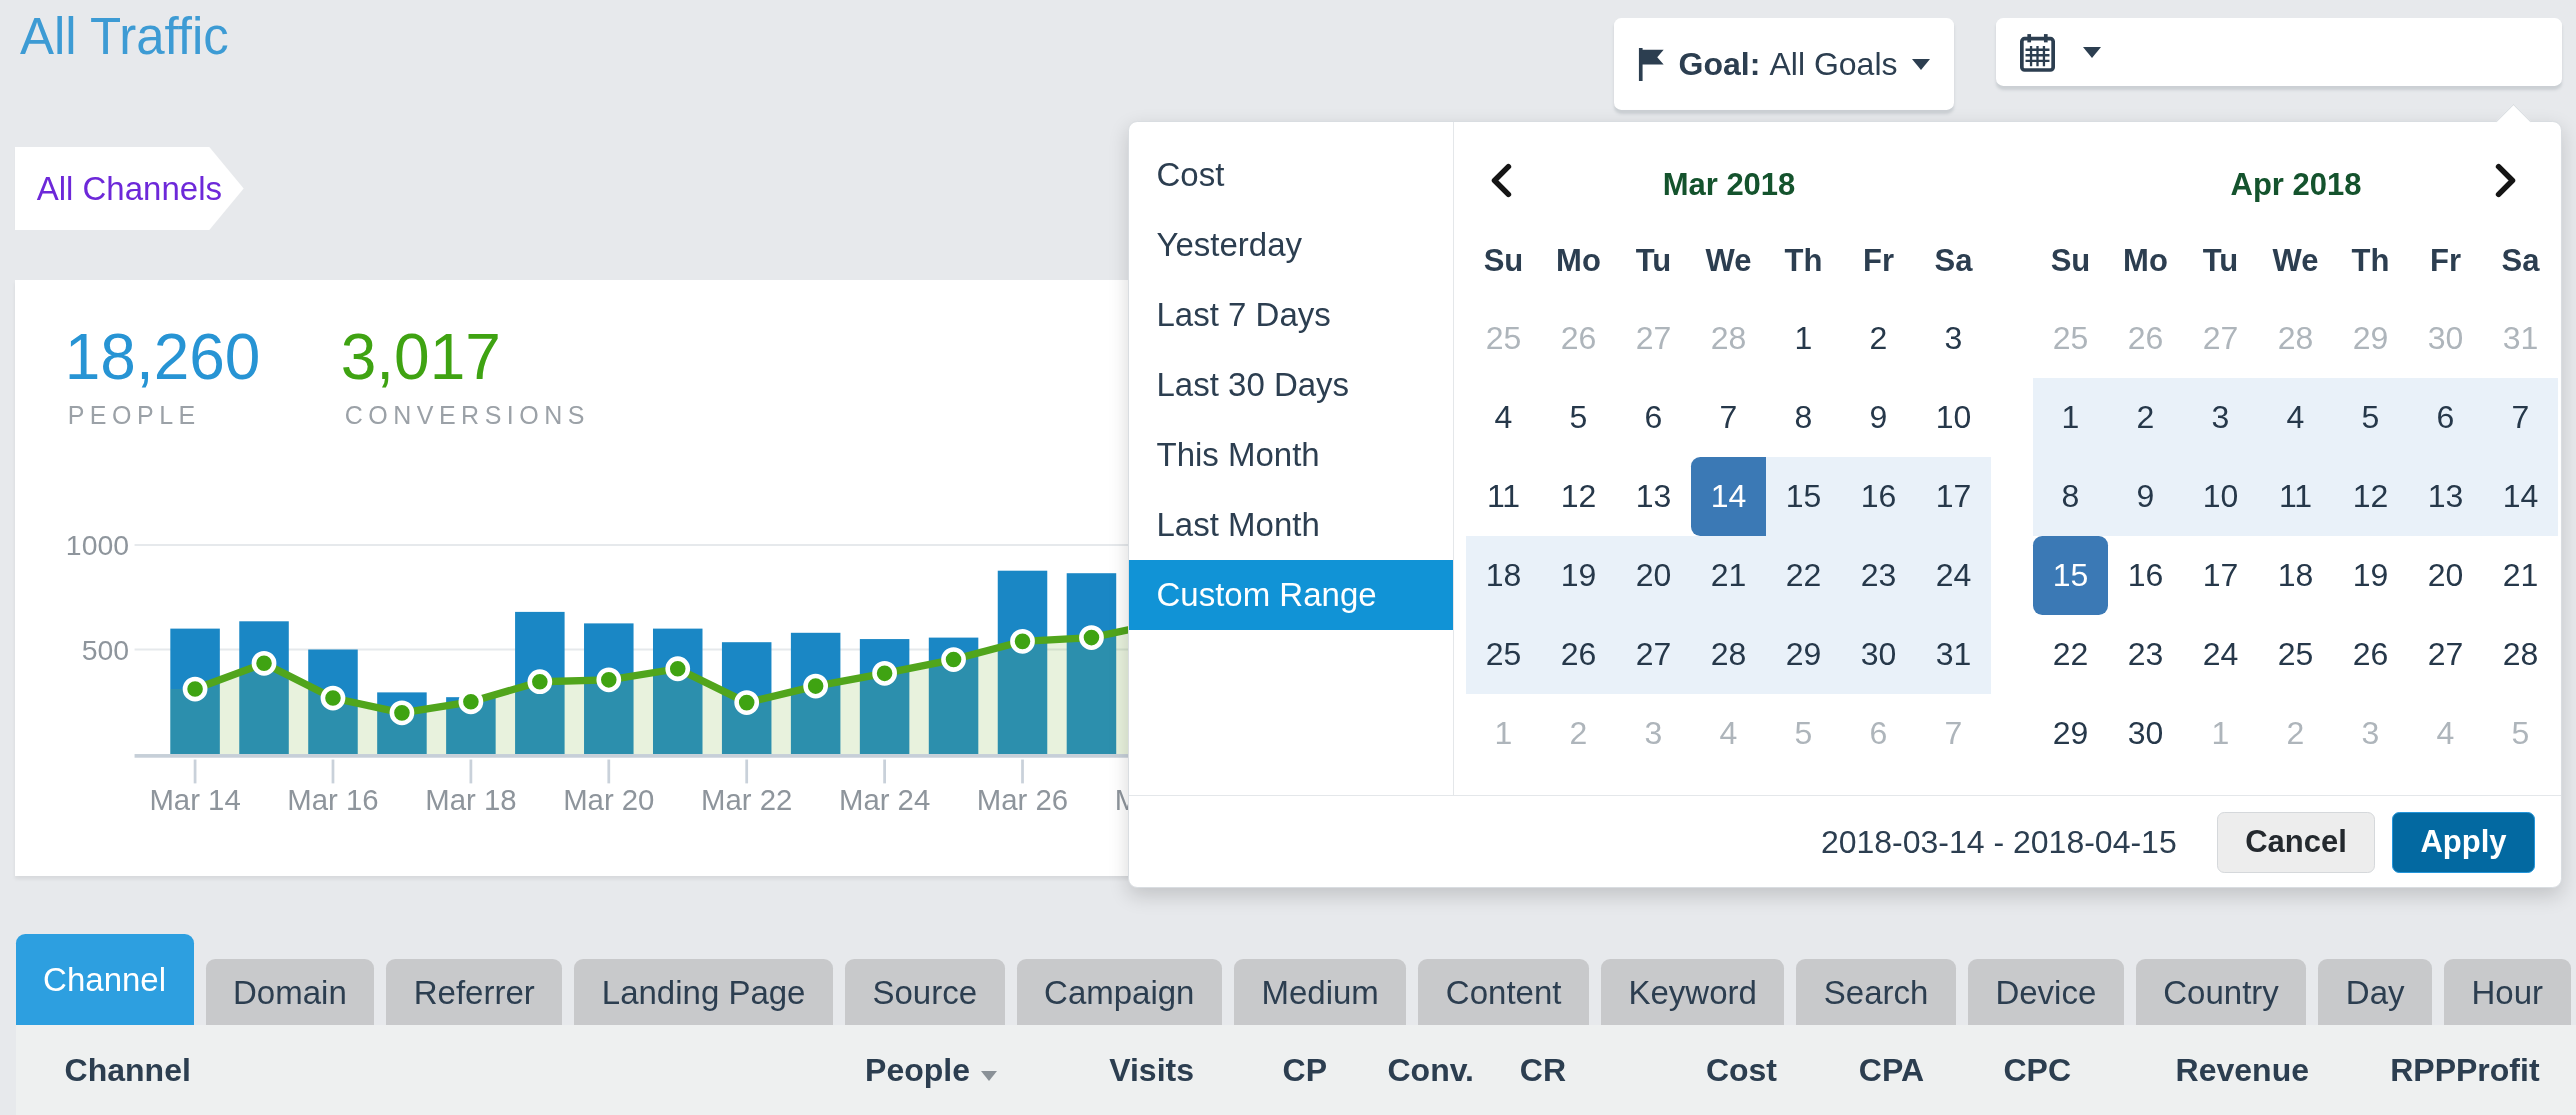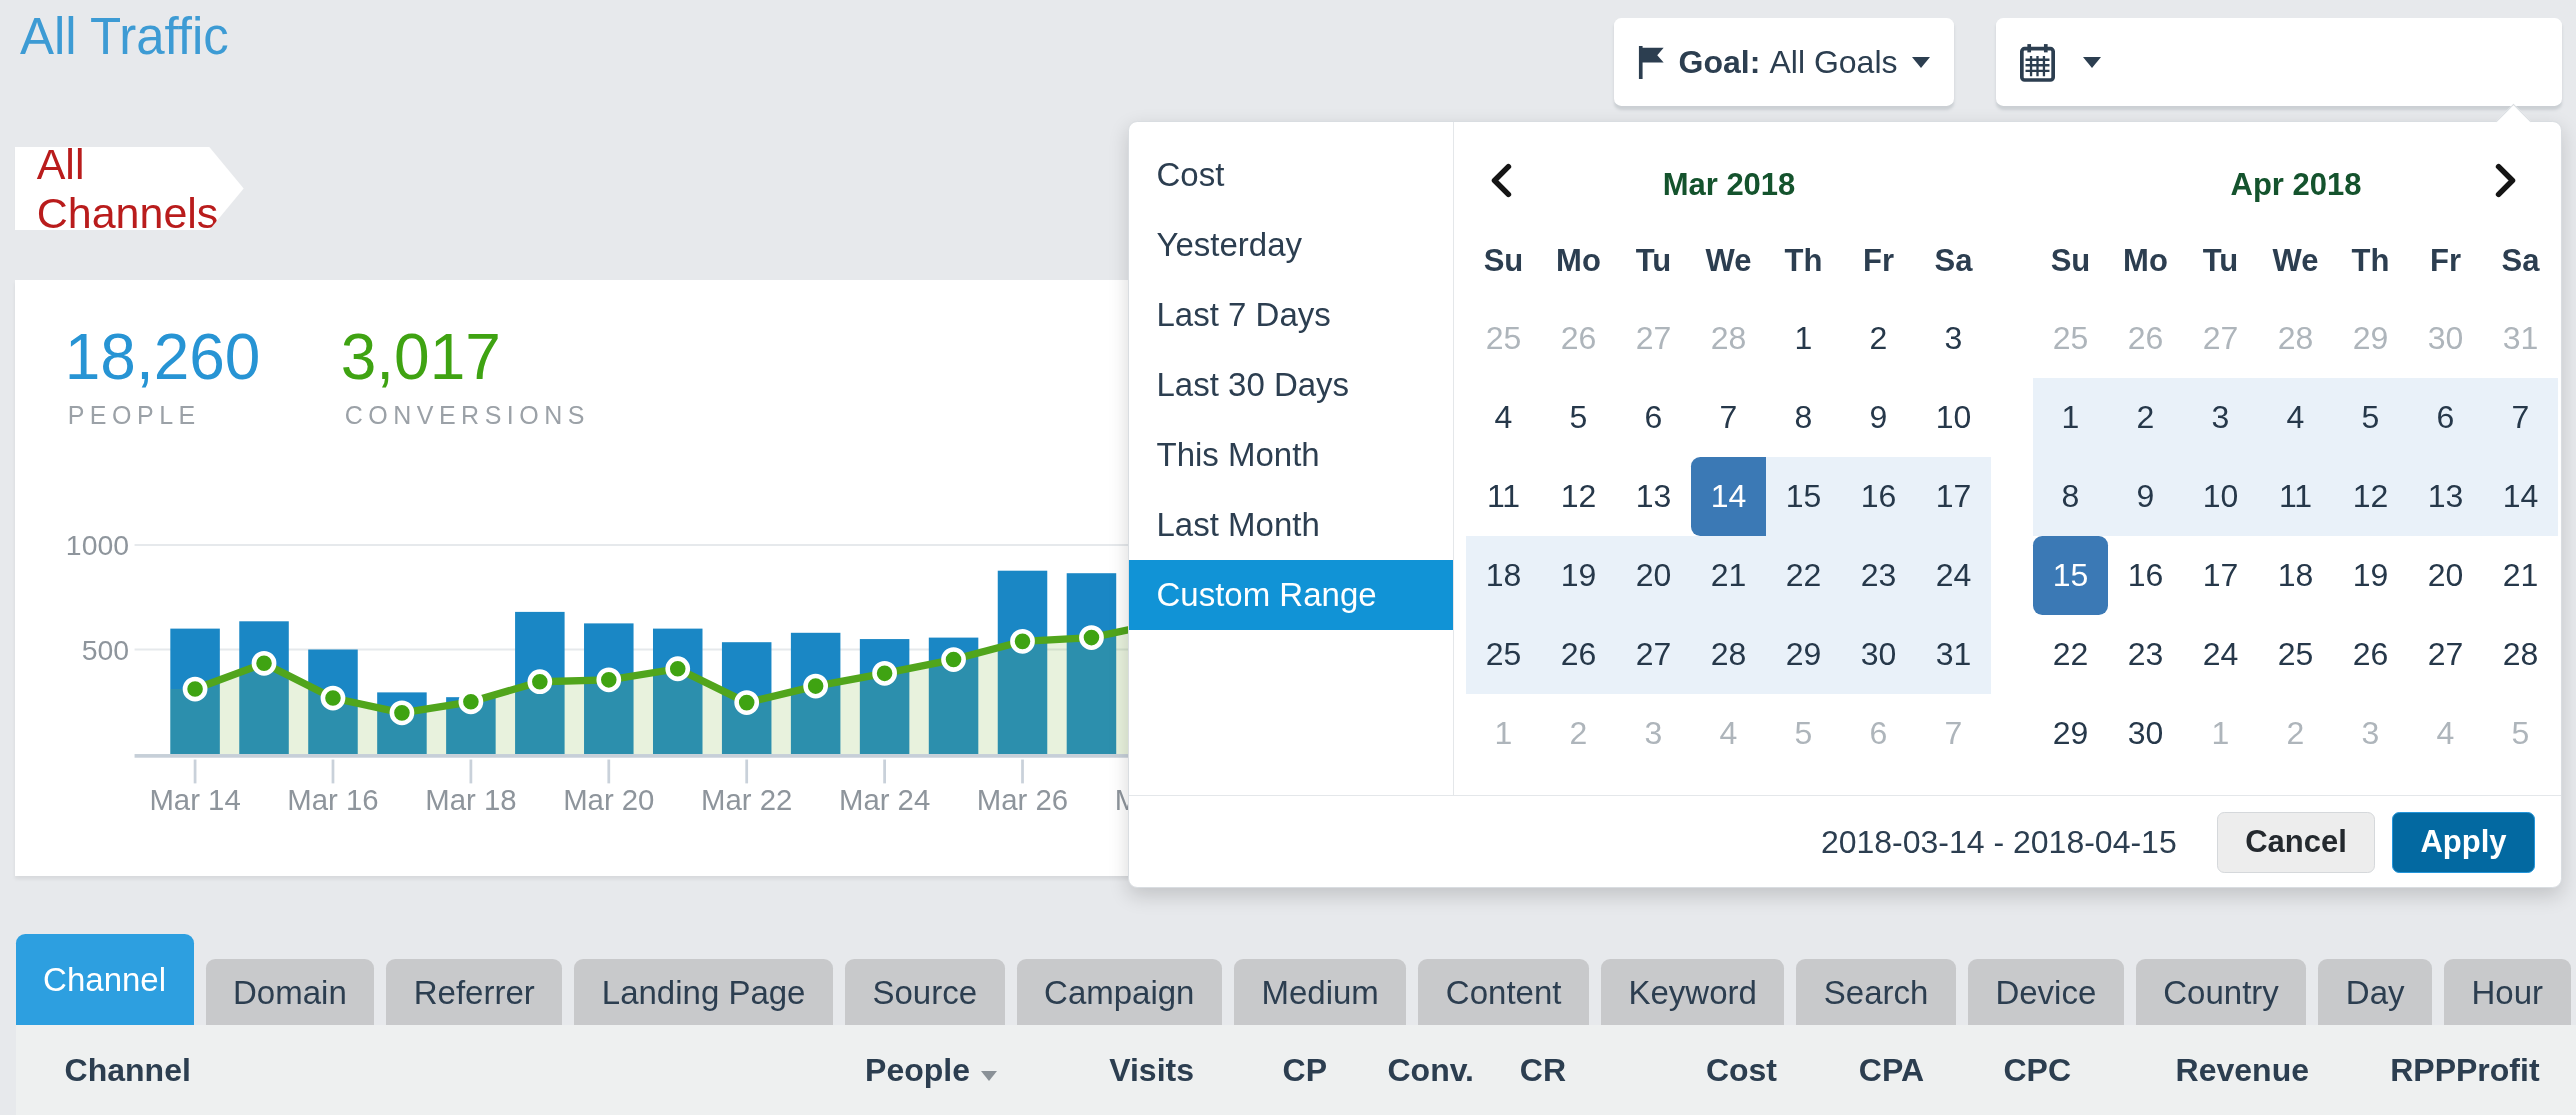--- a/index.html
+++ b/index.html
@@ -3,36 +3,36 @@
 <meta charset="utf-8">
 <style>
   html,body{margin:0;padding:0;}
   body{
     width:2576px;height:1115px;position:relative;overflow:hidden;
     background:#e7e9ec;font-family:"Liberation Sans",sans-serif;color:#2c3e50;
   }
   
   .page-title{position:absolute;left:20px;top:7.3px;font-size:51px;color:#3d9bd4;}
   .toolbar-btn{
-    position:absolute;top:18.3px;height:88px;background:#fff;border-radius:7.3px;
-    display:flex;align-items:center;padding:0 24px;font-size:32px;color:#2c3e50;
+    position:absolute;top:18.3px;height:68px;background:#fff;border-radius:7.3px;
+    display:flex;align-items:center;padding:12px 24px;font-size:32px;color:#2c3e50;
     box-shadow:0 3.7px 2.8px rgba(120,130,140,.25);cursor:pointer;white-space:nowrap;
   }
   .goal-btn{left:1614px;}
   .date-btn{left:1996px;width:566px;box-sizing:border-box;}
   .toolbar-btn .bold{font-weight:bold;margin-right:9.2px;}
   .caret{width:0;height:0;border-left:9.2px solid transparent;border-right:9.2px solid transparent;
     border-top:11px solid #2c3e50;margin-left:14.7px;}
   .btn-icon{margin-right:13px;display:flex;align-items:center;}
   
   .ribbon{
     position:absolute;left:14.7px;top:147px;width:229px;height:83px;background:#fff;
     clip-path:polygon(0 0,85% 0,100% 50%,85% 100%,0 100%);
     display:flex;align-items:center;padding-left:22px;box-sizing:border-box;
-    font-size:43px;color:#b91c1c;filter:drop-shadow(0 1.8px 1.8px rgba(0,0,0,.08));
+    font-size:33px;color:#6d28d9;filter:drop-shadow(0 1.8px 1.8px rgba(0,0,0,.08));
   }
   
   .card{position:absolute;left:14.7px;top:280px;width:2205px;height:596px;background:#fff;
     box-shadow:0 2.8px 3.7px rgba(0,0,0,.07);}
   .stat-number{position:absolute;top:40px;font-size:64px;}
   .stat-label{position:absolute;top:121px;font-size:25px;letter-spacing:5.5px;color:#9ba1a7;}
   .stat-people{left:50px;color:#2794d4;}
   .stat-people-label{left:53px;}
   .stat-conv{left:326px;color:#3fa312;}
   .stat-conv-label{left:330px;}

